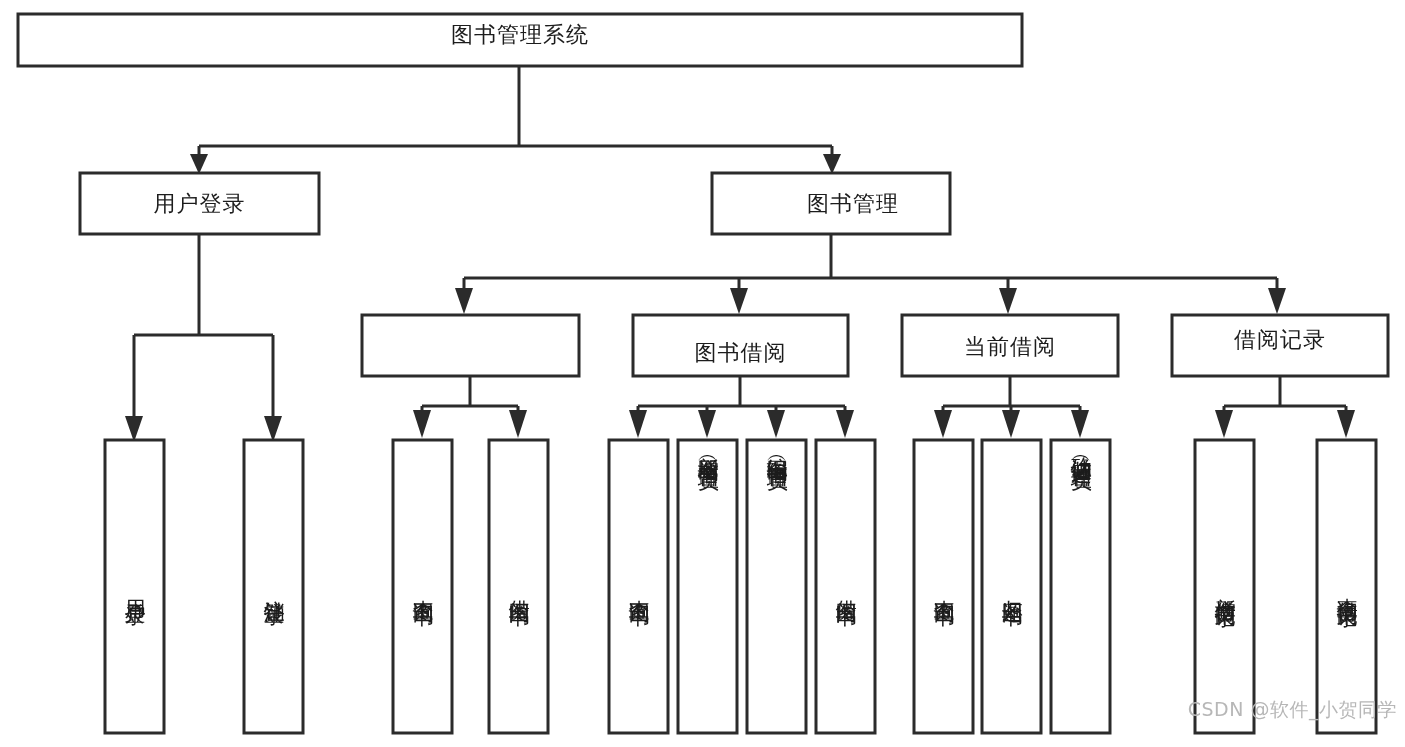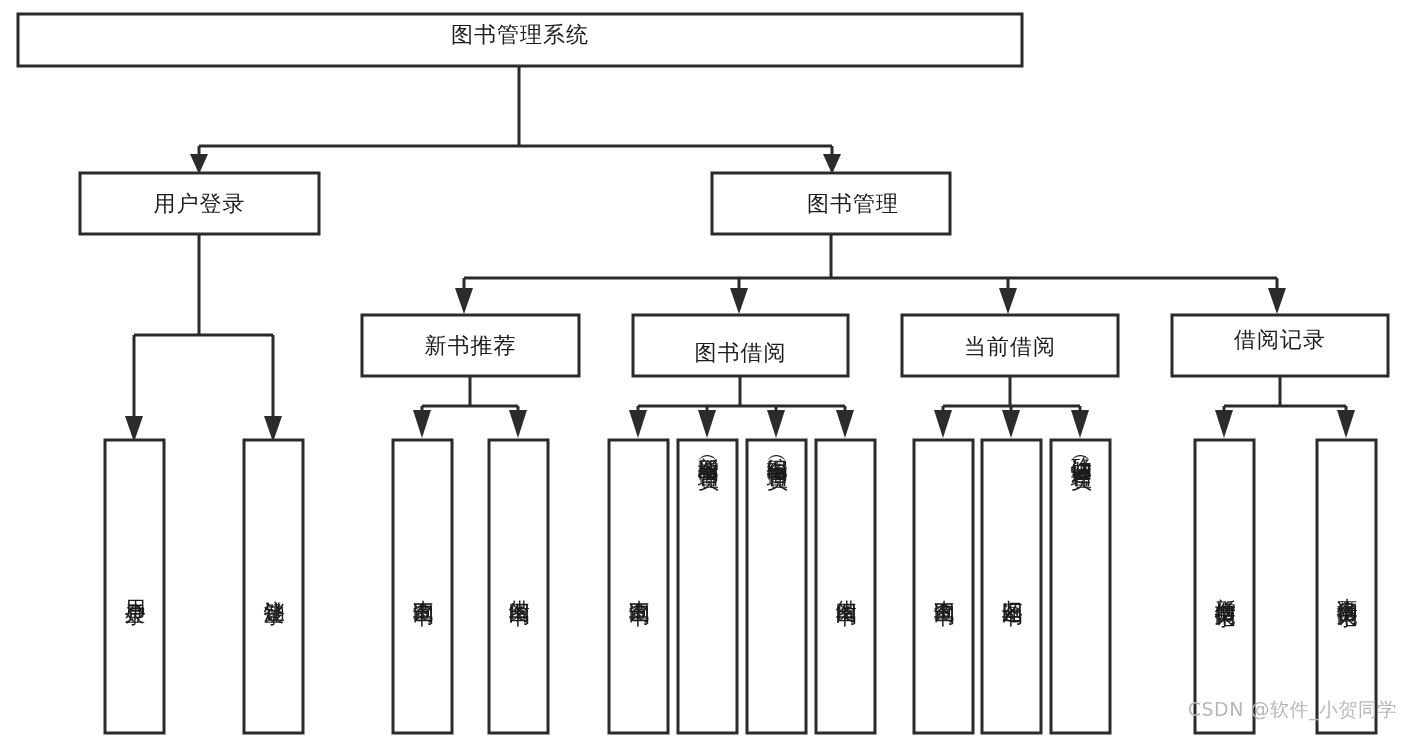--- a/index.html
+++ b/index.html
@@ -188,21 +188,20 @@
 
     <rect class="node-rect" x="1195" y="440" width="59" height="293"></rect>
     <rect class="node-rect" x="1317" y="440" width="59" height="293"></rect>
   </svg>
 
   <div class="node-label-h" style="left:18px; top:14px; width:1004px; height:42px;">图书管理系统</div>
 
   <div class="node-label-h" style="left:80px; top:173px; width:239px; height:61px;">用户登录</div>
   <div class="node-label-h" style="left:712px; top:173px; width:238px; height:61px;margin-left:22px;">图书管理</div>
 
-  <div class="node-label-h" style="left:362px; top:315px; width:217px; height:61px;">新书推荐</div>
   <div class="node-label-h" style="left:633px; top:315px; width:215px; height:75px;">图书借阅</div>
   <div class="node-label-h" style="left:902px; top:315px; width:216px; height:64px;">当前借阅</div>
   <div class="node-label-h" style="left:1172px; top:315px; width:216px; height:49px;">借阅记录</div>
 
   <div class="node-label-v" style="left:105px; top:440px; width:59px; height:293px;">
       <span>用户登录</span>
     </div>
   <div class="node-label-v" style="left:244px; top:440px; width:59px; height:293px;">
       <span>注销登录</span>
     </div>

